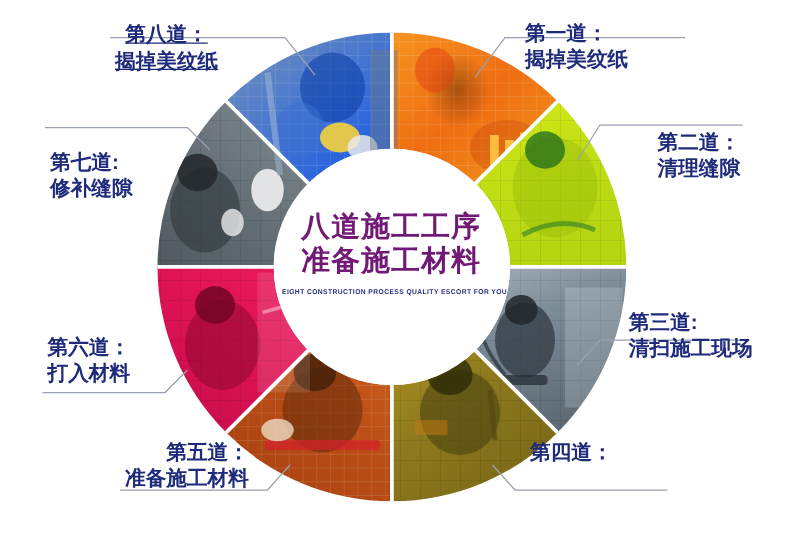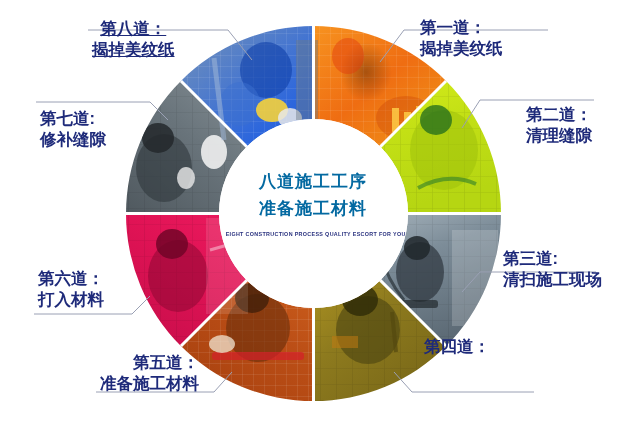--- a/index.html
+++ b/index.html
@@ -31,23 +31,23 @@
     position: absolute;
     left: 222px;
     top: 168px;
     width: 182px;
     text-align: center;
     pointer-events: none;
   }
   .center-line {
     font-family: "Liberation Sans", sans-serif;
     font-weight: bold;
-    font-size: 17px;
+    font-size: 23px;
     line-height: 27px;
-    color: #0369a1;
+    color: #701a75;
     letter-spacing: 1px;
     white-space: nowrap;
   }
   .center-sub {
     margin-top: 9px;
     font-family: "Liberation Sans", sans-serif;
     font-weight: bold;
     font-size: 5.6px;
     letter-spacing: 0.35px;
     color: #28307e;
@@ -61,24 +61,24 @@
     font-size: 16.5px;
     line-height: 21px;
     color: #1e2a7a;
     white-space: nowrap;
   }
   .label .l1 { display: block; }
   .label .l2 { display: block; }
 
   
   #label-8 { left: 92px;  top: 18px;  text-align: center; text-decoration: underline; }
-  #label-7 { left: 40px;  top: 108px; text-align: left; }
+  #label-7 { left: 40px;  top: 120px; text-align: left; }
   #label-6 { left: 38px;  top: 268px; text-align: center; }
   #label-5 { left: 100px; top: 352px; text-align: right; }
-  #label-4 { left: 424px; top: 336px; text-align: left; }
+  #label-4 { left: 424px; top: 352px; text-align: left; }
   #label-3 { left: 503px; top: 248px; text-align: left; }
   #label-2 { left: 488px; top: 104px; text-align: left; margin-left: 38px; }
   #label-1 { left: 420px; top: 17px;  text-align: left; }
 </style>
 </head>
 <body>
 
 <div id="stage">
 
   <svg id="wheel-svg" viewBox="0 0 628 427">

